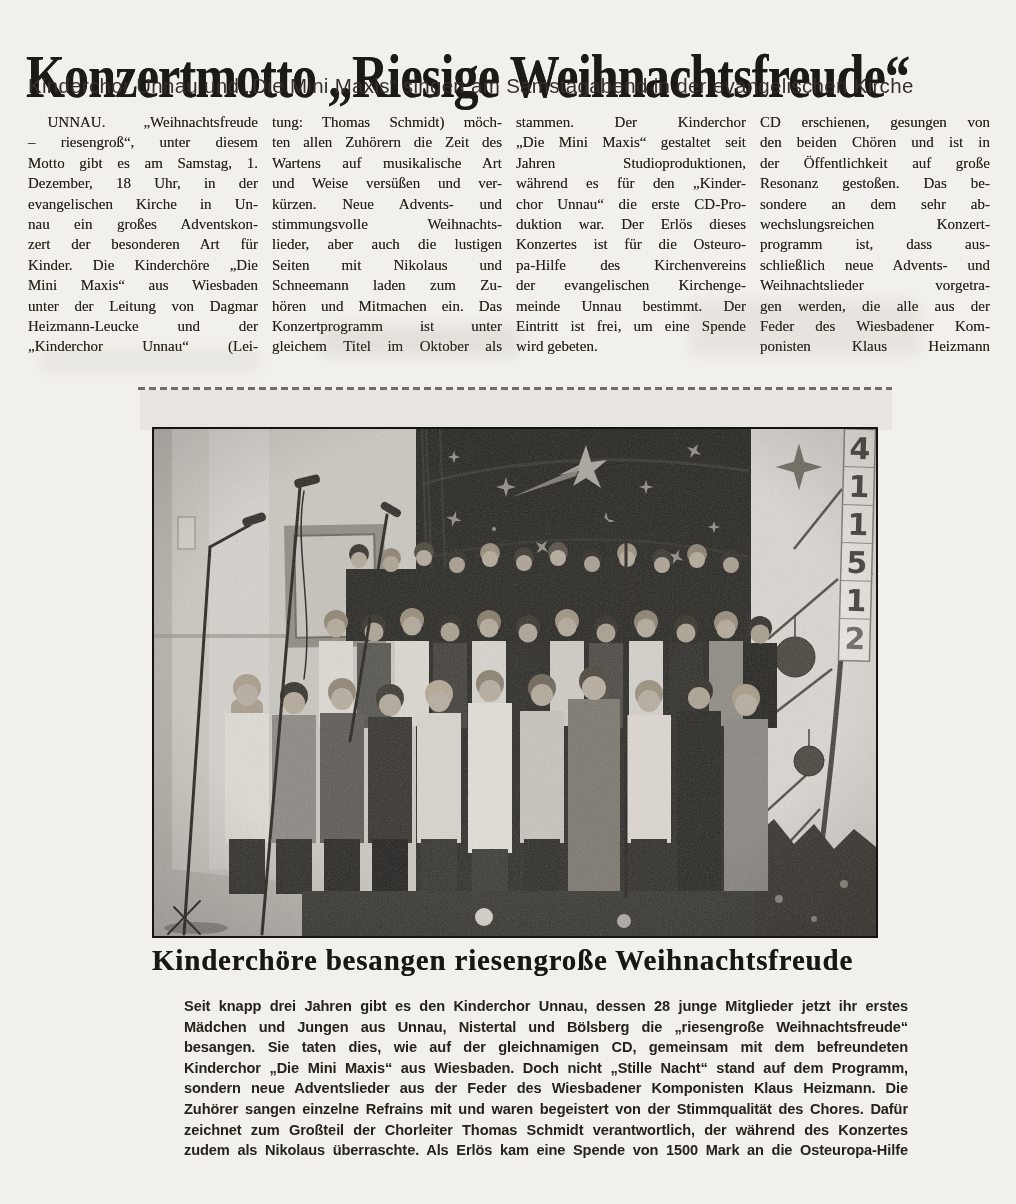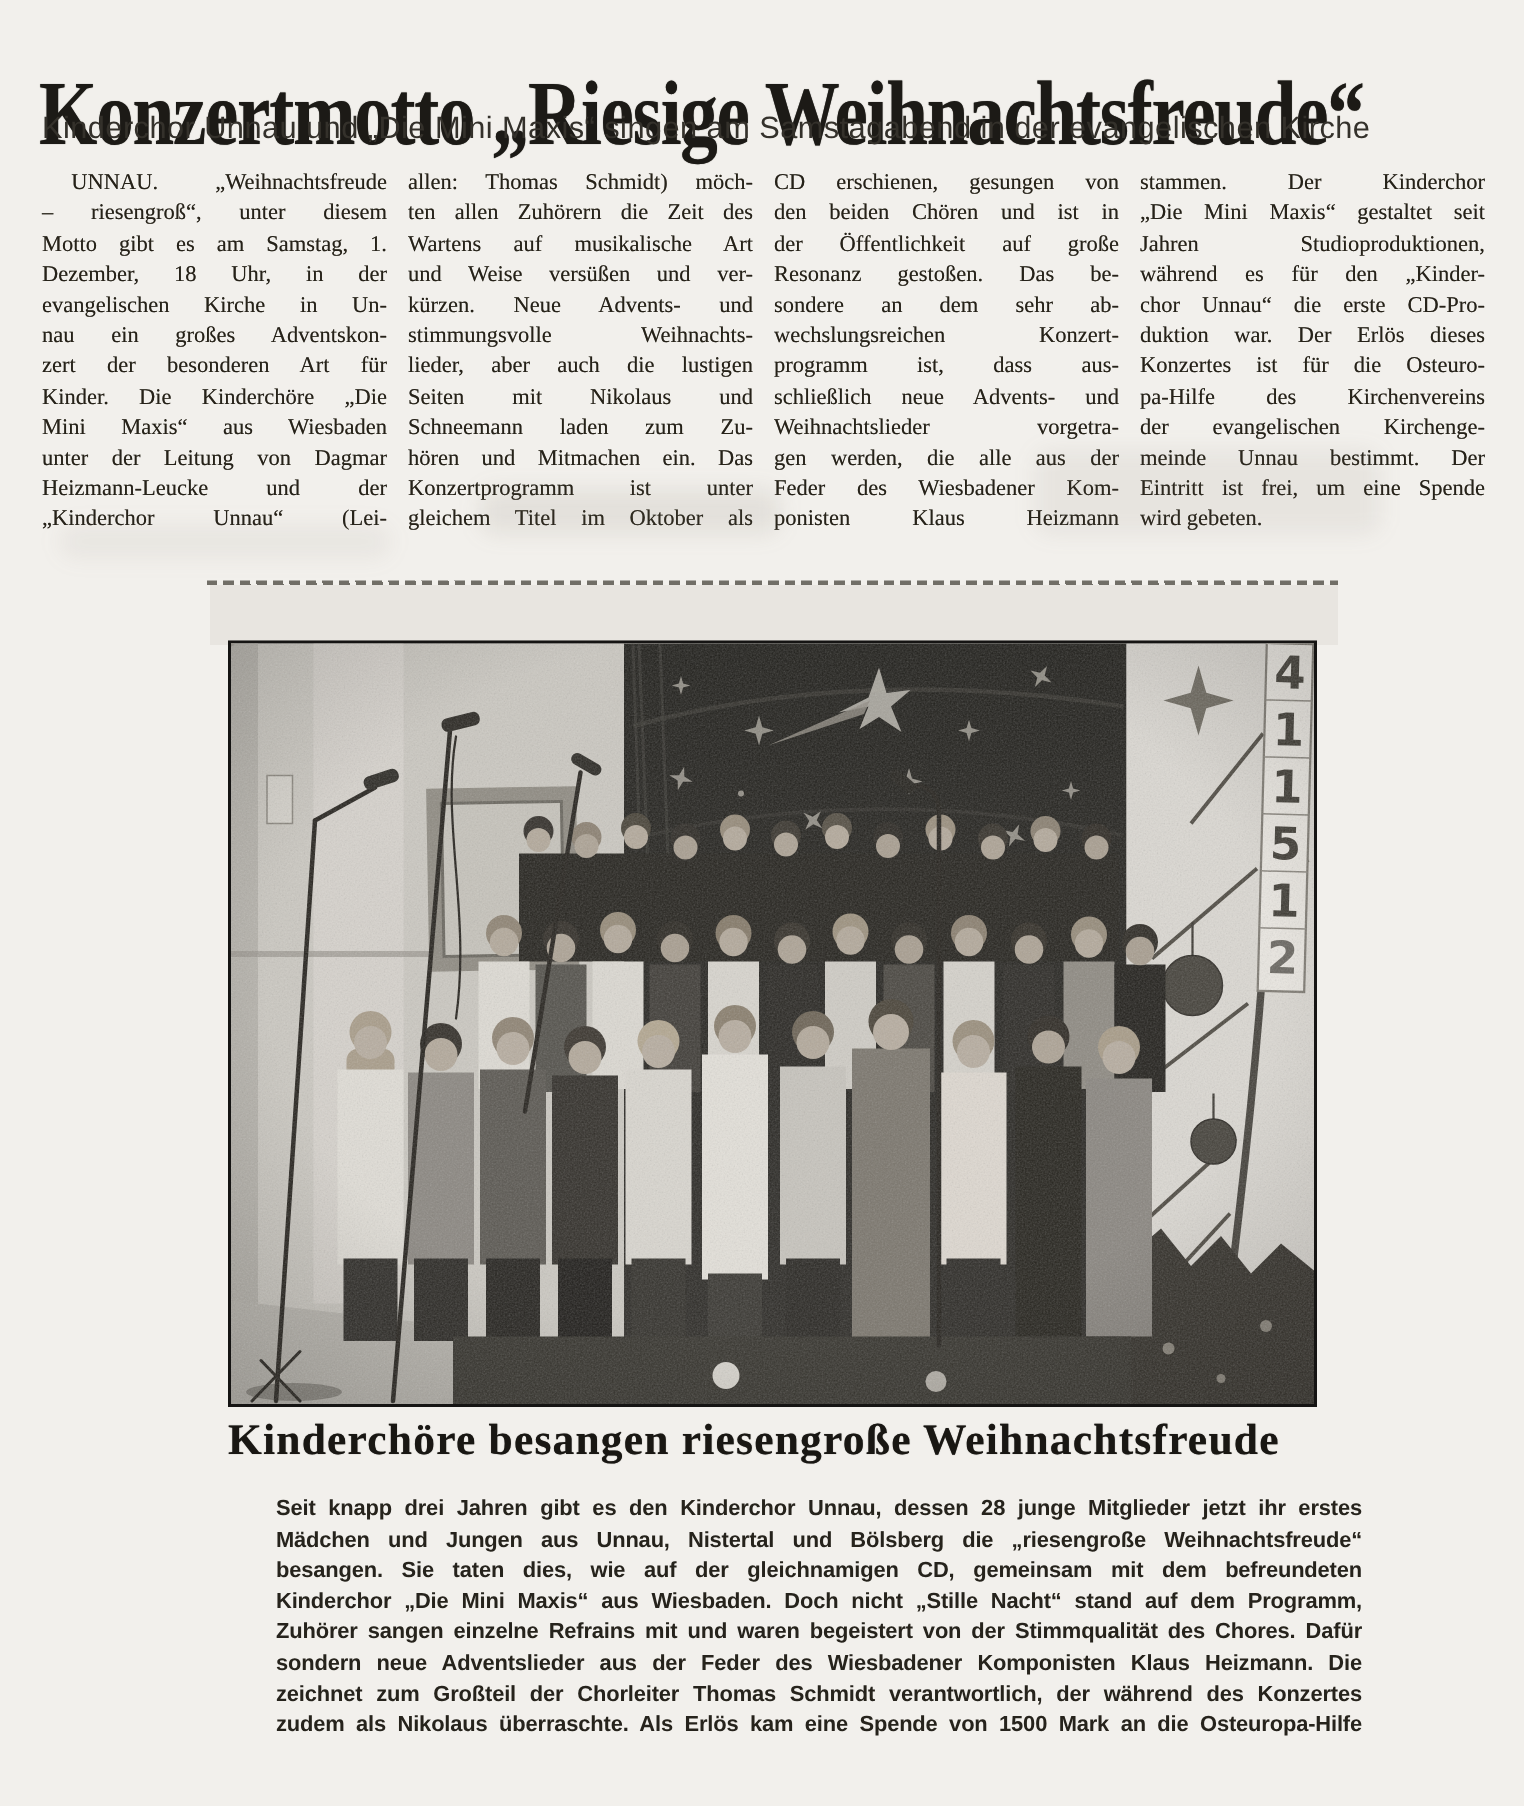--- a/index.html
+++ b/index.html
@@ -88,60 +88,60 @@
       <div class="tl">evangelischen Kirche in Un-</div>
       <div class="tl">nau ein großes Adventskon-</div>
       <div class="tl">zert der besonderen Art für</div>
       <div class="tl">Kinder. Die Kinderchöre „Die</div>
       <div class="tl">Mini Maxis“ aus Wiesbaden</div>
       <div class="tl">unter der Leitung von Dagmar</div>
       <div class="tl">Heizmann-Leucke und der</div>
       <div class="tl">„Kinderchor Unnau“ (Lei-</div>
     </div>
   <div class="coltext col-1">
-      <div class="tl">allen: Thomas Schmidt) möch-</div>
+      <div class="tl">tung: Thomas Schmidt) möch-</div>
       <div class="tl">ten allen Zuhörern die Zeit des</div>
       <div class="tl">Wartens auf musikalische Art</div>
       <div class="tl">und Weise versüßen und ver-</div>
       <div class="tl">kürzen. Neue Advents- und</div>
       <div class="tl">stimmungsvolle Weihnachts-</div>
       <div class="tl">lieder, aber auch die lustigen</div>
       <div class="tl">Seiten mit Nikolaus und</div>
       <div class="tl">Schneemann laden zum Zu-</div>
       <div class="tl">hören und Mitmachen ein. Das</div>
       <div class="tl">Konzertprogramm ist unter</div>
       <div class="tl">gleichem Titel im Oktober als</div>
+    </div>
+  <div class="coltext col-3">
+      <div class="tl">stammen. Der Kinderchor</div>
+      <div class="tl">„Die Mini Maxis“ gestaltet seit</div>
+      <div class="tl">Jahren Studioproduktionen,</div>
+      <div class="tl">während es für den „Kinder-</div>
+      <div class="tl">chor Unnau“ die erste CD-Pro-</div>
+      <div class="tl">duktion war. Der Erlös dieses</div>
+      <div class="tl">Konzertes ist für die Osteuro-</div>
+      <div class="tl">pa-Hilfe des Kirchenvereins</div>
+      <div class="tl">der evangelischen Kirchenge-</div>
+      <div class="tl">meinde Unnau bestimmt. Der</div>
+      <div class="tl">Eintritt ist frei, um eine Spende</div>
+      <div class="tl">wird gebeten.</div>
     </div>
   <div class="coltext col-2">
       <div class="tl">CD erschienen, gesungen von</div>
       <div class="tl">den beiden Chören und ist in</div>
       <div class="tl">der Öffentlichkeit auf große</div>
       <div class="tl">Resonanz gestoßen. Das be-</div>
       <div class="tl">sondere an dem sehr ab-</div>
       <div class="tl">wechslungsreichen Konzert-</div>
       <div class="tl">programm ist, dass aus-</div>
       <div class="tl">schließlich neue Advents- und</div>
       <div class="tl">Weihnachtslieder vorgetra-</div>
       <div class="tl">gen werden, die alle aus der</div>
       <div class="tl">Feder des Wiesbadener Kom-</div>
       <div class="tl">ponisten Klaus Heizmann</div>
-    </div>
-  <div class="coltext col-3">
-      <div class="tl">stammen. Der Kinderchor</div>
-      <div class="tl">„Die Mini Maxis“ gestaltet seit</div>
-      <div class="tl">Jahren Studioproduktionen,</div>
-      <div class="tl">während es für den „Kinder-</div>
-      <div class="tl">chor Unnau“ die erste CD-Pro-</div>
-      <div class="tl">duktion war. Der Erlös dieses</div>
-      <div class="tl">Konzertes ist für die Osteuro-</div>
-      <div class="tl">pa-Hilfe des Kirchenvereins</div>
-      <div class="tl">der evangelischen Kirchenge-</div>
-      <div class="tl">meinde Unnau bestimmt. Der</div>
-      <div class="tl">Eintritt ist frei, um eine Spende</div>
-      <div class="tl">wird gebeten.</div>
     </div>
 </div>
 
 <div class="smudge sm1"></div>
 <div class="smudge sm2"></div>
 <div class="smudge sm3"></div>
 <div class="scan-edge"></div>
 <div class="scan-band"></div>
 
 <div class="photo-frame">
@@ -384,18 +384,18 @@
 </svg>
 </div>
 
 <div class="caption-head">Kinderchöre besangen riesengroße Weihnachtsfreude</div>
 <div class="cap">
   <div>
       <div class="tl">Seit knapp drei Jahren gibt es den Kinderchor Unnau, dessen 28 junge Mitglieder jetzt ihr erstes</div>
       <div class="tl">Mädchen und Jungen aus Unnau, Nistertal und Bölsberg die „riesengroße Weihnachtsfreude“</div>
       <div class="tl">besangen. Sie taten dies, wie auf der gleichnamigen CD, gemeinsam mit dem befreundeten</div>
       <div class="tl">Kinderchor „Die Mini Maxis“ aus Wiesbaden. Doch nicht „Stille Nacht“ stand auf dem Programm,</div>
+      <div class="tl">sondern neue Adventslieder aus der Feder des Wiesbadener Komponisten Klaus Heizmann. Die</div>
       <div class="tl">Zuhörer sangen einzelne Refrains mit und waren begeistert von der Stimmqualität des Chores. Dafür</div>
-      <div class="tl">sondern neue Adventslieder aus der Feder des Wiesbadener Komponisten Klaus Heizmann. Die</div>
       <div class="tl">zeichnet zum Großteil der Chorleiter Thomas Schmidt verantwortlich, der während des Konzertes</div>
       <div class="tl">zudem als Nikolaus überraschte. Als Erlös kam eine Spende von 1500 Mark an die Osteuropa-Hilfe</div>
     </div>
 </div>
 
 </body></html>

